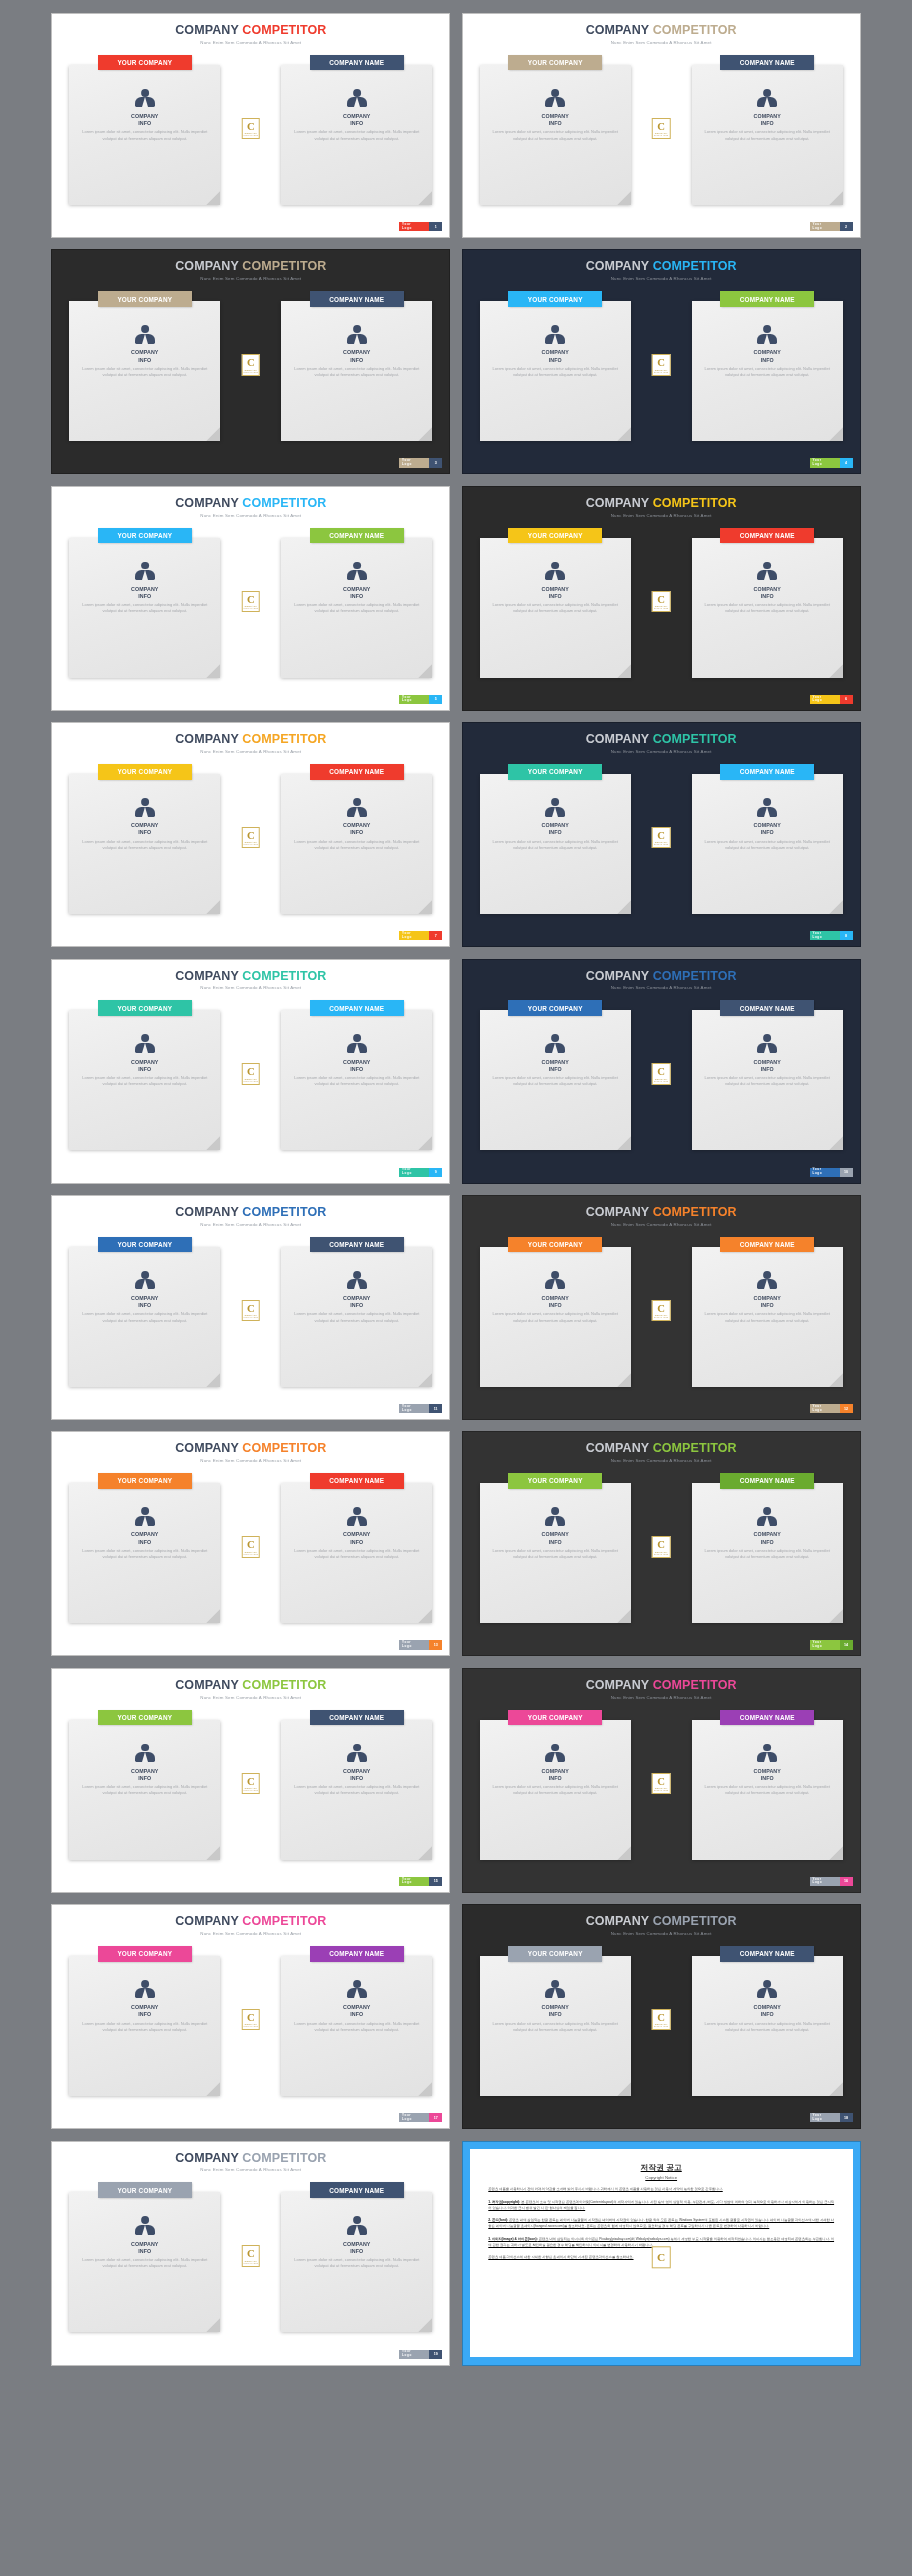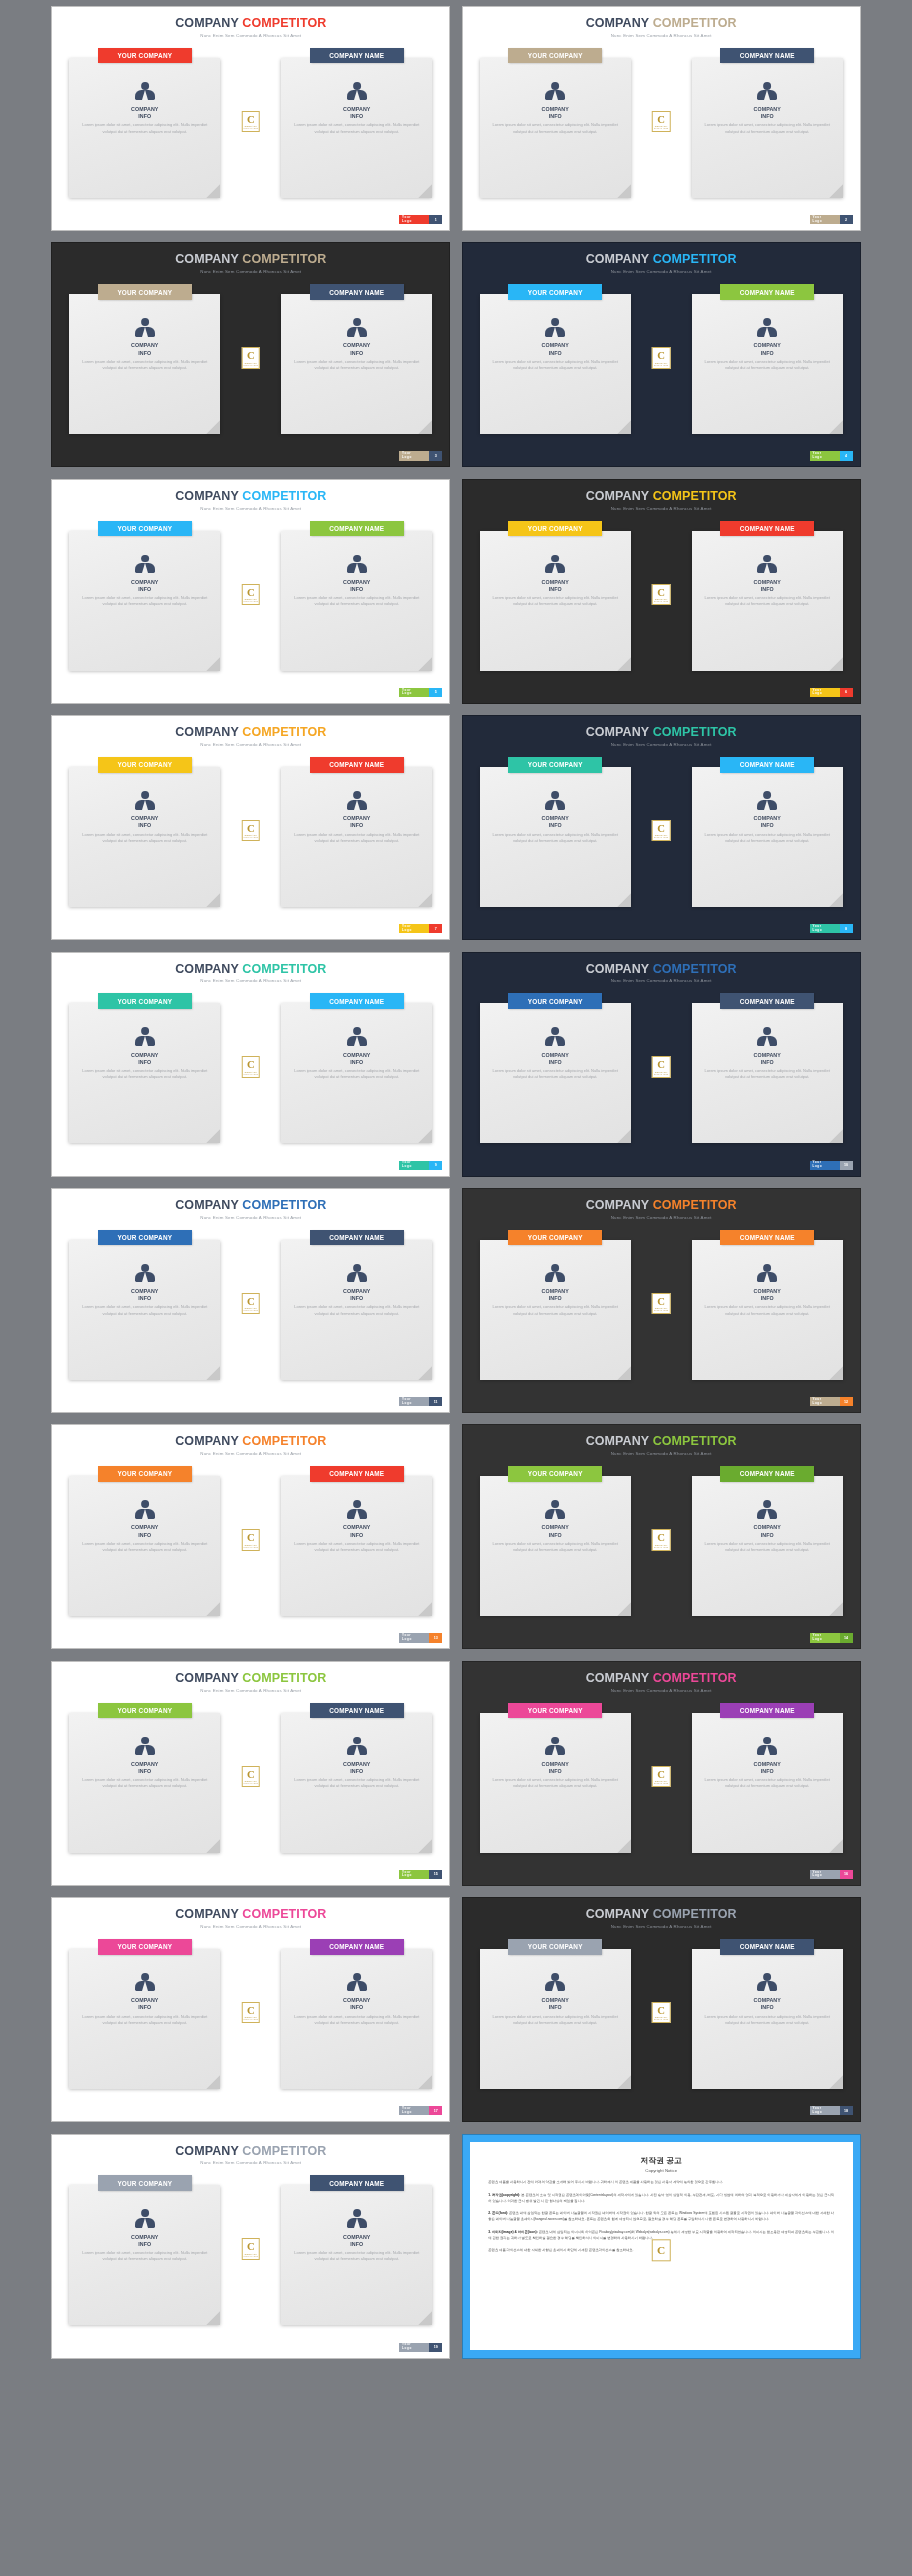--- a/index.html
+++ b/index.html
@@ -6,21 +6,21 @@
   html,body { background:#7a7d82; }
   body {
     width:912px;
     font-family:"Liberation Sans", sans-serif;
     -webkit-font-smoothing:antialiased;
   }
   .grid {
     display:grid;
     grid-template-columns: 399px 399px;
     gap:11.4px 11.4px;
-    padding:6px 51px 10px 51px;
+    padding:13px 51px 10px 51px;
     justify-content:center;
   }
   .slide {
     position:relative;
     width:399px;
     height:225px;
     overflow:hidden;
     border:0.7px solid rgba(0,0,0,.25);
   }
   .slide.light { background:#ffffff; }
@@ -130,20 +130,21 @@
   .foot .num {
     width:13px; display:flex;align-items:center;justify-content:center;
     font-size:3.6px; color:#ffffff; font-weight:bold;
   }
 
   
   .cslide { background:#3aa9f5; padding:7.1px; }
   .cslide .inner {
     background:#ffffff; height:100%; padding:13px 18.5px; position:relative;
     overflow:hidden;
+    text-decoration:underline;
   }
   .cslide .ct { text-align:center; font-size:7.8px; font-weight:bold; color:#333; }
   .cslide .cs { text-align:center; font-size:4.3px; color:#555; margin-top:2.1px; }
   .cslide p {
     font-size:3.3px; color:#444; line-height:1.85; margin-top:6.4px; text-align:justify;
   }
   .cslide p b { color:#222; }
   .cslide .wm {
     position:absolute; left:50%; top:52%; transform:translate(-50%,-50%);
     width:18.5px;height:21.4px;border:0.7px solid #cfb25a;background:rgba(255,255,255,.75);

